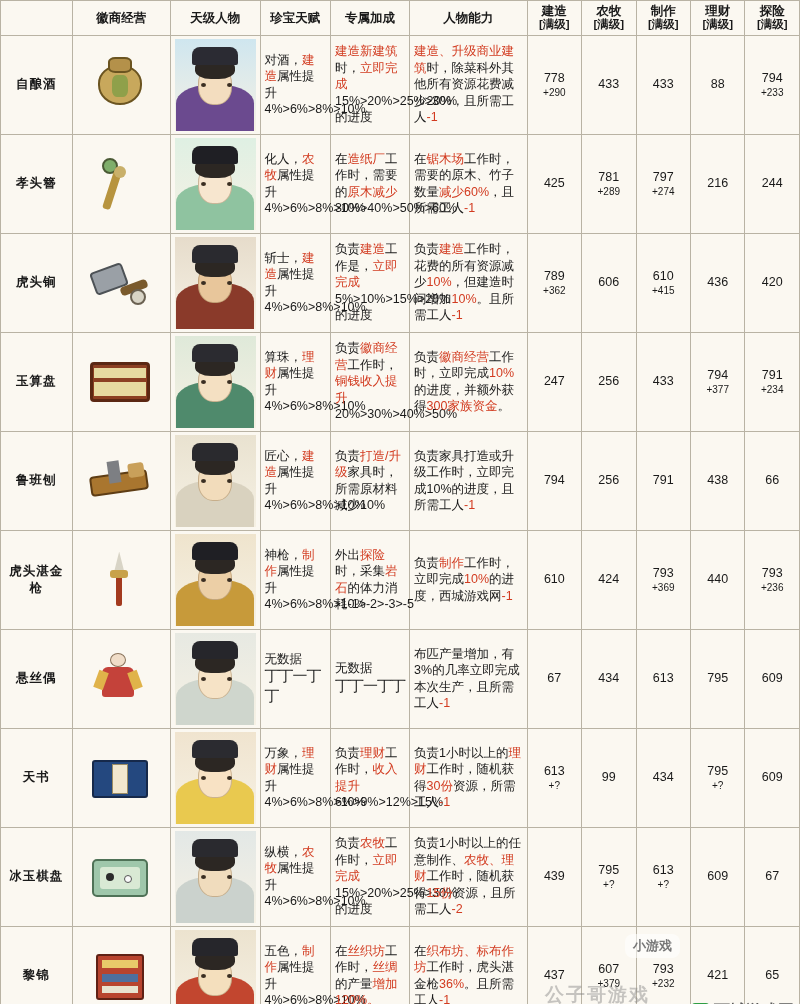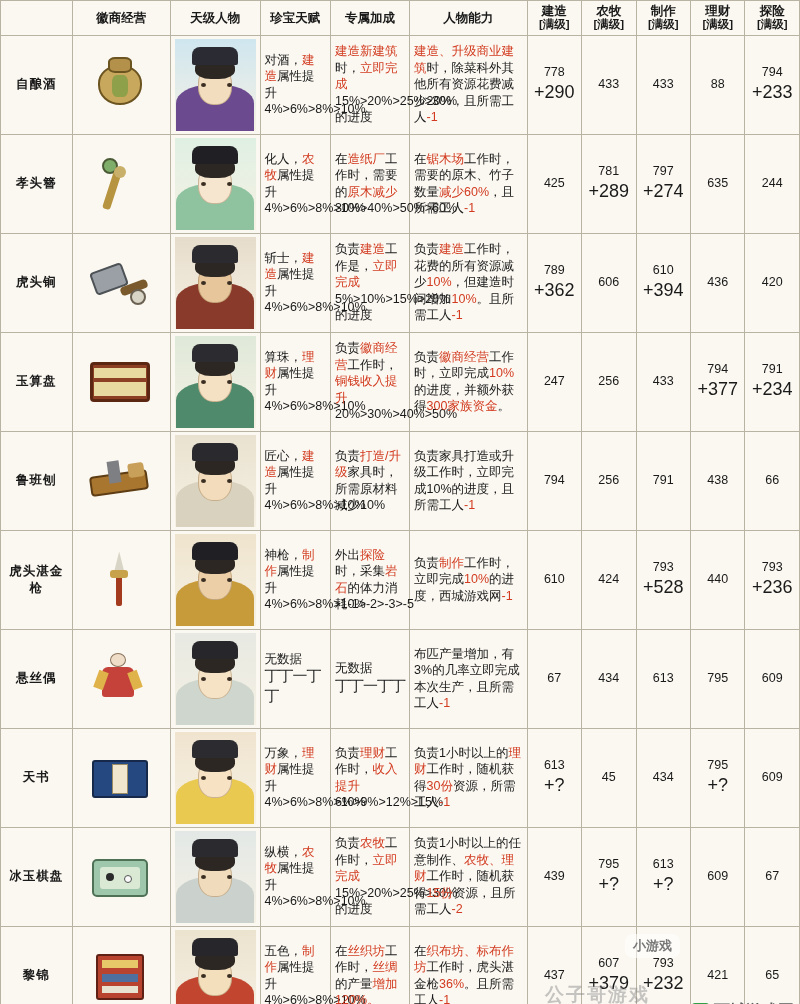--- a/index.html
+++ b/index.html
@@ -64,21 +64,21 @@
   td.talent, td.bonus, td.ability {
     text-align: left;
     font-size: 12px;
     padding: 4px 5px;
   }
   td.stat {
     text-align: center;
     font-size: 13px;
     background: #efece2;
   }
-  td.stat .plus { display: block; font-size: 18px; }
+  td.stat .plus { display: block; font-size: 10px; }
   .red { color: #d23b20; }
 
   
   .art {
     width: 100%;
     height: 100%;
     min-height: 84px;
     position: relative;
     display: flex;
     align-items: center;
@@ -253,21 +253,21 @@
     <div class="sh" style="left:52px;top:44px;width:5px;height:4px;border-radius:50%;background:#3a2e22;"></div>
   </div>
             </div>
           </td>
           <td class="talent"><span class="">化人，</span><span class="red">农牧</span><span class="">属性提升 4%&gt;6%&gt;8%&gt;10%</span></td>
           <td class="bonus"><span class="">在</span><span class="red">造纸厂</span><span class="">工作时，需要的</span><span class="red">原木减少</span><span class="">30%&gt;40%&gt;50%&gt;60%</span></td>
           <td class="ability"><span class="">在</span><span class="red">锯木场</span><span class="">工作时，需要的原木、竹子数量</span><span class="red">减少60%</span><span class="">，且所需工人</span><span class="red">-1</span></td>
           <td class="stat">425</td>
           <td class="stat">781<span class="plus">+289</span></td>
           <td class="stat">797<span class="plus">+274</span></td>
-          <td class="stat">635</td>
+          <td class="stat">216</td>
           <td class="stat">244</td>
         </tr>
         <tr>
           <td class="name">虎头锏</td>
           <td class="cell-img">
             <div class="art">
               <div class="treasure-box">
       <div class="sh" style="left:8px;top:14px;width:34px;height:24px;background:#9aa0a6;transform:rotate(-20deg);border-radius:4px;border:2px solid #4d5256;"></div>
       <div class="sh" style="left:36px;top:30px;width:28px;height:9px;background:#7a5a2c;transform:rotate(-20deg);border-radius:4px;"></div>
       <div class="sh" style="left:46px;top:36px;width:16px;height:16px;border-radius:50%;background:#d8d4c6;border:2px solid #6a6152;"></div>
@@ -285,21 +285,21 @@
     <div class="sh" style="left:26px;top:44px;width:5px;height:4px;border-radius:50%;background:#3a2e22;"></div>
     <div class="sh" style="left:52px;top:44px;width:5px;height:4px;border-radius:50%;background:#3a2e22;"></div>
   </div>
             </div>
           </td>
           <td class="talent"><span class="">斩士，</span><span class="red">建造</span><span class="">属性提升 4%&gt;6%&gt;8%&gt;10%</span></td>
           <td class="bonus"><span class="">负责</span><span class="red">建造</span><span class="">工作是，</span><span class="red">立即完成</span><span class="">5%&gt;10%&gt;15%&gt;20%的进度</span></td>
           <td class="ability"><span class="">负责</span><span class="red">建造</span><span class="">工作时，花费的所有资源减少</span><span class="red">10%</span><span class="">，但建造时间增加</span><span class="red">10%</span><span class="">。且所需工人</span><span class="red">-1</span></td>
           <td class="stat">789<span class="plus">+362</span></td>
           <td class="stat">606</td>
-          <td class="stat">610<span class="plus">+394</span></td>
+          <td class="stat">610<span class="plus">+415</span></td>
           <td class="stat">436</td>
           <td class="stat">420</td>
         </tr>
         <tr>
           <td class="name">玉算盘</td>
           <td class="cell-img">
             <div class="art">
               <div class="treasure-box">
       <div class="sh" style="left:6px;top:10px;width:60px;height:40px;background:#8c3f22;border:3px solid #5b2713;border-radius:4px;"></div>
       <div class="sh" style="left:10px;top:16px;width:52px;height:10px;background:#e7d9a0;"></div>
@@ -384,21 +384,21 @@
     <div class="sh" style="left:26px;top:44px;width:5px;height:4px;border-radius:50%;background:#3a2e22;"></div>
     <div class="sh" style="left:52px;top:44px;width:5px;height:4px;border-radius:50%;background:#3a2e22;"></div>
   </div>
             </div>
           </td>
           <td class="talent"><span class="">神枪，</span><span class="red">制作</span><span class="">属性提升 4%&gt;6%&gt;8%&gt;10%</span></td>
           <td class="bonus"><span class="">外出</span><span class="red">探险</span><span class="">时，采集</span><span class="red">岩石</span><span class="">的体力消耗-1&gt;-2&gt;-3&gt;-5</span></td>
           <td class="ability"><span class="">负责</span><span class="red">制作</span><span class="">工作时，立即完成</span><span class="red">10%</span><span class="">的进度，西城游戏网</span><span class="red">-1</span></td>
           <td class="stat">610</td>
           <td class="stat">424</td>
-          <td class="stat">793<span class="plus">+528</span></td>
+          <td class="stat">793<span class="plus">+369</span></td>
           <td class="stat">440</td>
           <td class="stat">793<span class="plus">+236</span></td>
         </tr>
         <tr>
           <td class="name">悬丝偶</td>
           <td class="cell-img">
             <div class="art">
               <div class="treasure-box">
       <div class="sh" style="left:26px;top:4px;width:16px;height:14px;border-radius:50%;background:#f0ddc8;border:1px solid #8a745c;"></div>
       <div class="sh" style="left:18px;top:18px;width:32px;height:30px;background:#c4423a;border-radius:6px 6px 3px 3px;"></div>
@@ -449,21 +449,21 @@
     <div class="p-hat" style="top:8px;width:46px;height:18px;background:#2b2b30;border-radius:8px 8px 2px 2px;"></div>
     <div class="sh" style="left:26px;top:44px;width:5px;height:4px;border-radius:50%;background:#3a2e22;"></div>
     <div class="sh" style="left:52px;top:44px;width:5px;height:4px;border-radius:50%;background:#3a2e22;"></div>
   </div>
             </div>
           </td>
           <td class="talent"><span class="">万象，</span><span class="red">理财</span><span class="">属性提升 4%&gt;6%&gt;8%&gt;10%</span></td>
           <td class="bonus"><span class="">负责</span><span class="red">理财</span><span class="">工作时，</span><span class="red">收入提升</span><span class="">6%&gt;9%&gt;12%&gt;15%</span></td>
           <td class="ability"><span class="">负责1小时以上的</span><span class="red">理财</span><span class="">工作时，随机获得</span><span class="red">30份</span><span class="">资源，所需工人</span><span class="red">-1</span></td>
           <td class="stat">613<span class="plus">+?</span></td>
-          <td class="stat">45</td>
+          <td class="stat">99</td>
           <td class="stat">434</td>
           <td class="stat">795<span class="plus">+?</span></td>
           <td class="stat">609</td>
         </tr>
         <tr>
           <td class="name">冰玉棋盘</td>
           <td class="cell-img">
             <div class="art">
               <div class="treasure-box">
       <div class="sh" style="left:8px;top:12px;width:56px;height:38px;background:#9fc7ab;border:2px solid #4f7257;border-radius:5px;"></div>

